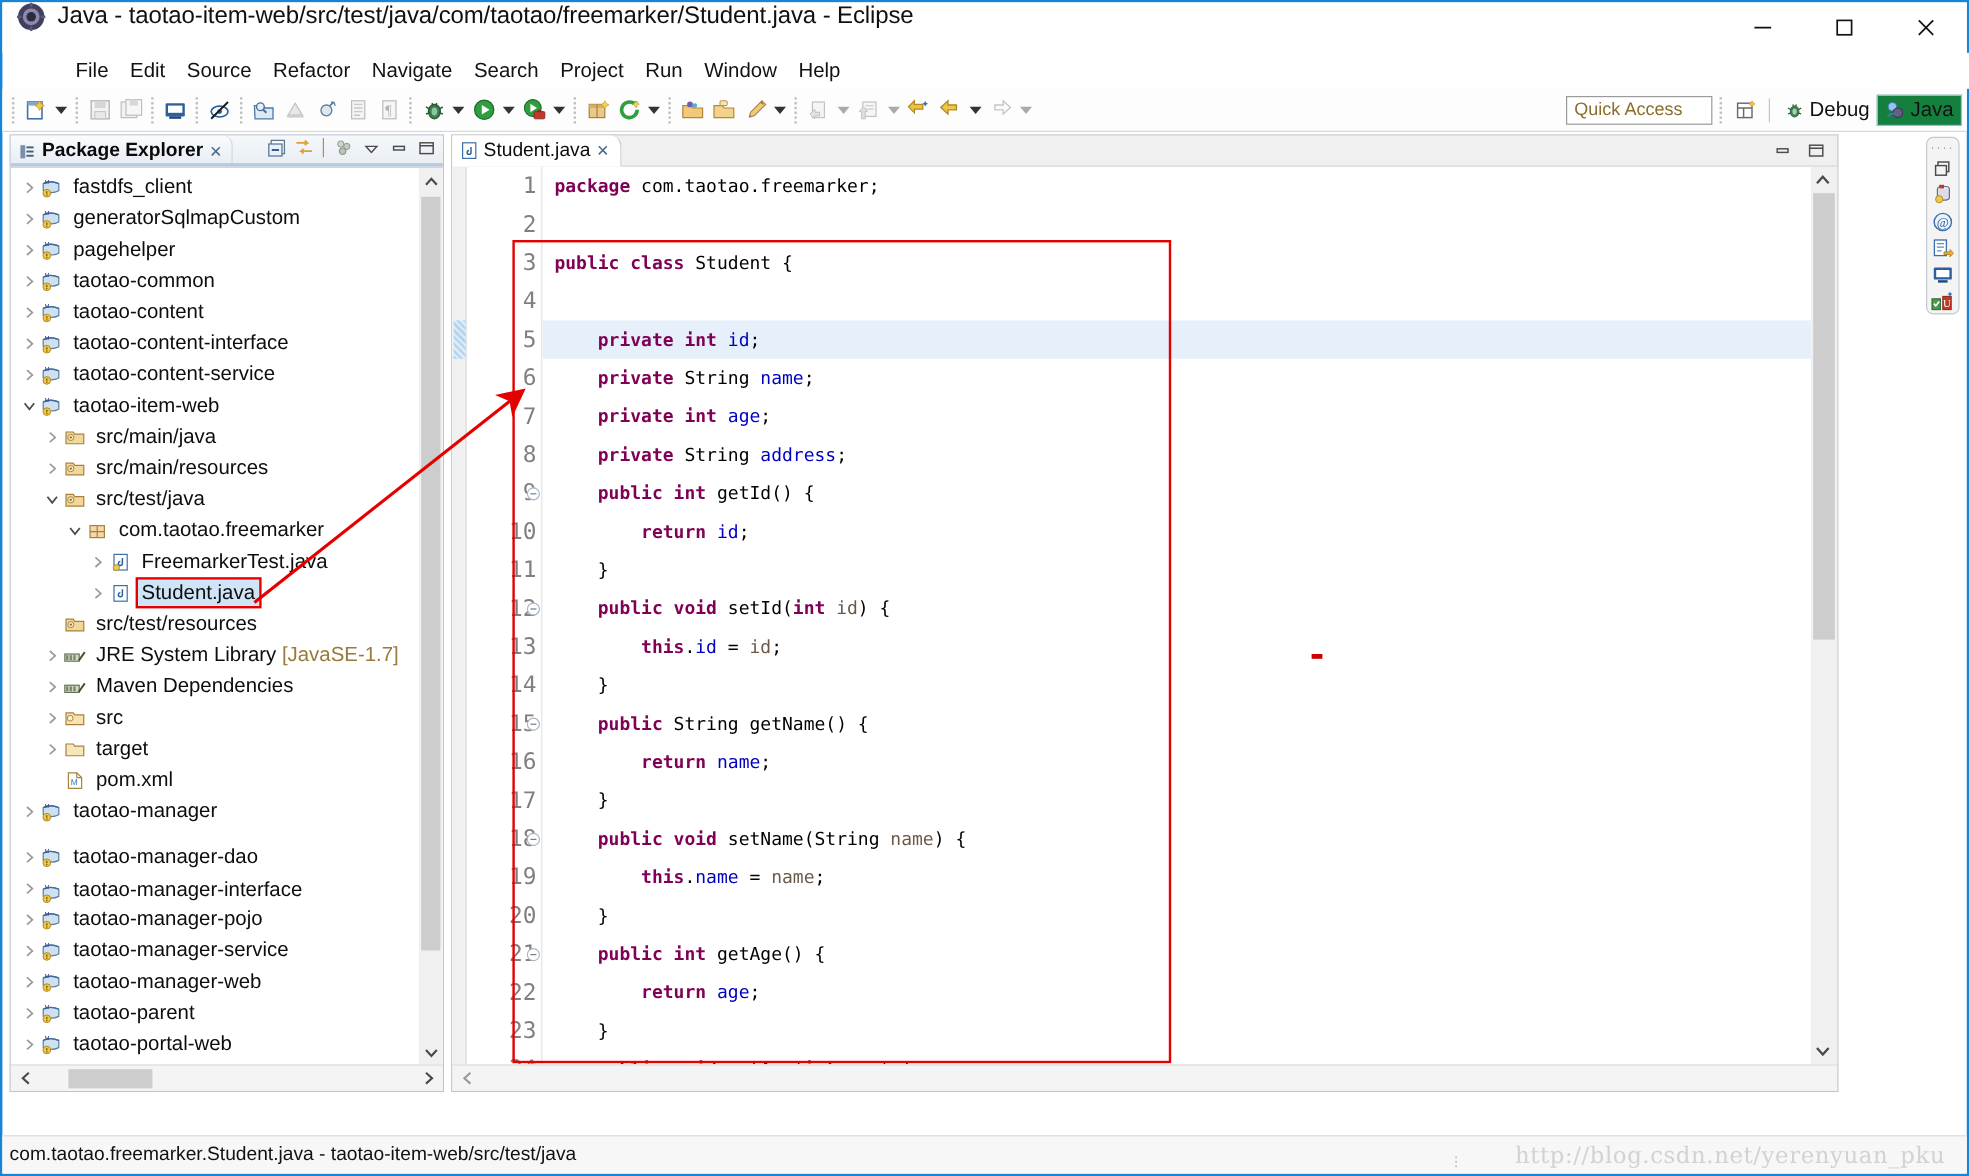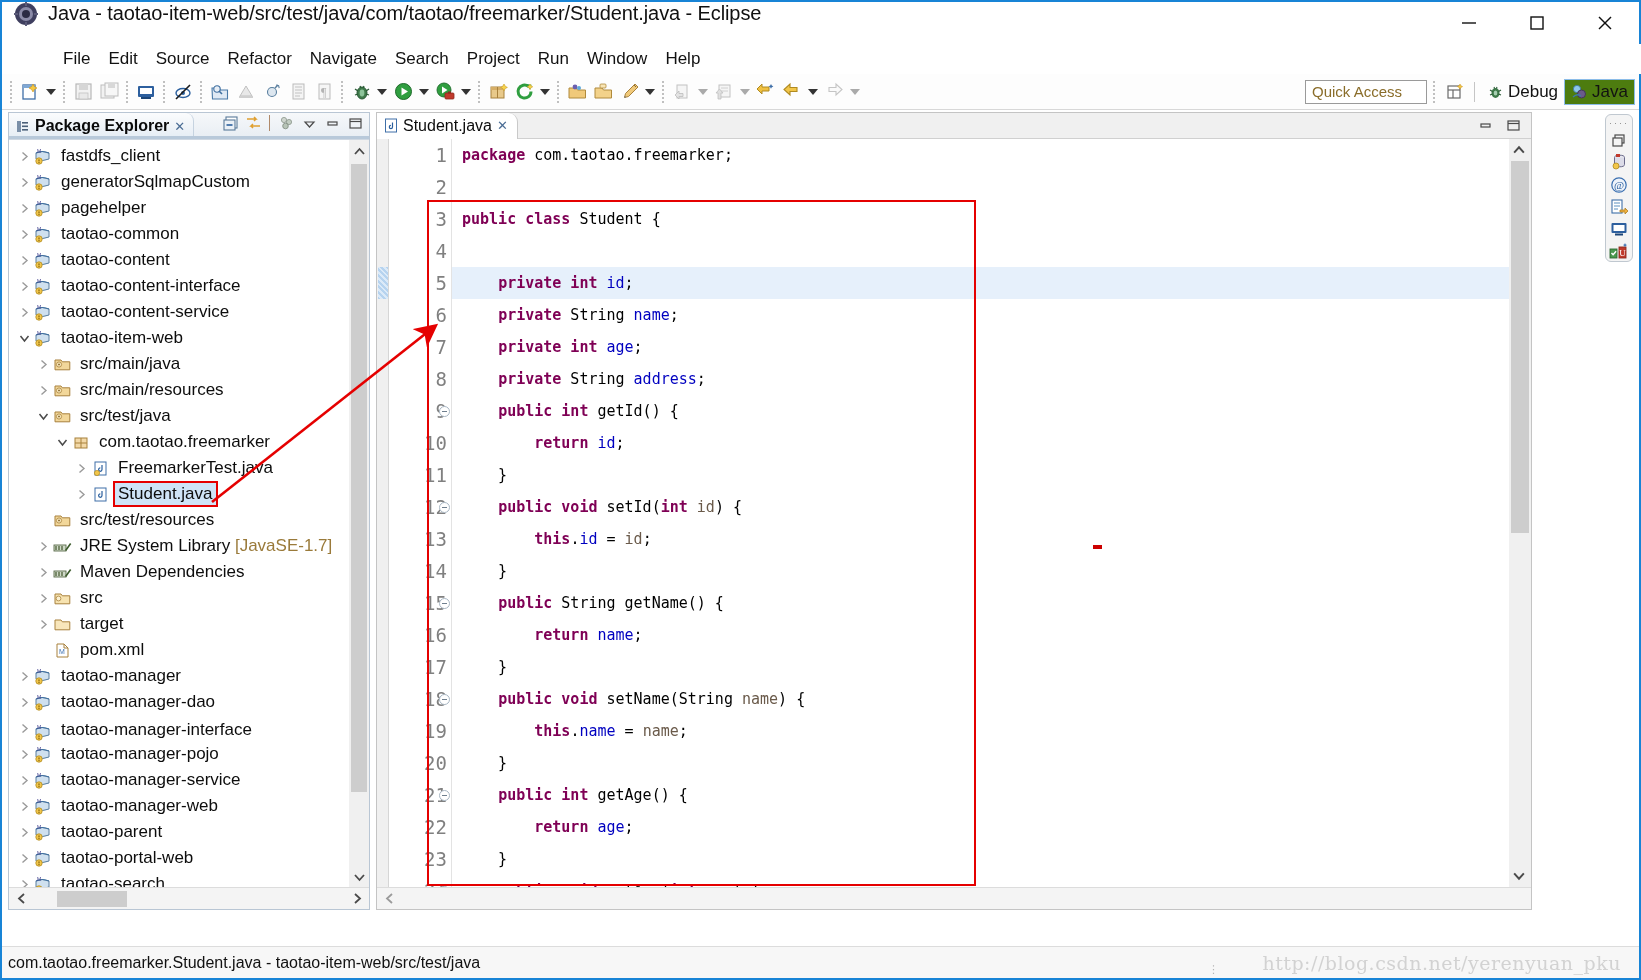--- a/index.html
+++ b/index.html
@@ -80,21 +80,21 @@
     border: 1px solid #9a9a9a; background: #ffffff;
     font-size: 15px; color: #8a6d2a;
     display: flex; align-items: center; padding-left: 6px;
     font-family: "Liberation Sans", sans-serif;
   }
   .persp-sep { width: 3px; height: 22px; border-left: 2px dotted #c0c0c0; margin: 0 6px; }
   .persp-btn {
     height: 26px; display: flex; align-items: center; gap: 4px;
     padding: 0 6px; font-size: 17px; color: #121212;
   }
-  .persp-btn.active { background: #4d7c0f; border: 1px solid #8bbce8; }
+  .persp-btn.active { background: #15803d; border: 1px solid #8bbce8; }
   .vsep { width: 1px; height: 20px; background: #c5c5c5; margin: 0 6px; }
 
   
   .left-panel {
     position: absolute; left: 6px; top: 110px; width: 362px; height: 798px;
     background: #f3f3f3;
     border: 1px solid #b9c6d4;
   }
   .pe-tabrow {
     position: relative; height: 26px;
@@ -984,21 +984,21 @@
         <path d="M2 5 q6-3 13 0 l0 6 q-6 3 -13 0z" fill="#cfe0ef" stroke="#5a7f9f" stroke-width="1"></path>
         <path d="M2 5 q6-3 13 0" fill="none" stroke="#3f6fa0" stroke-width="1.2"></path>
         <text x="3" y="5" font-size="5" fill="#3a3a8a" font-family="sans-serif">M</text>
         <circle cx="5" cy="13" r="3.2" fill="#f2c64a" stroke="#b08a20" stroke-width="0.8"></circle>
         <rect x="4.4" y="11.4" width="1.2" height="2" fill="#8a6a10"></rect>
         <rect x="4.4" y="14" width="1.2" height="1.1" fill="#8a6a10"></rect>
               </svg>
             </span>
             <span class="lbl-box">taotao-manager</span>
           </div>
-          <div class="node" style="padding-left: 6px;">
+          <div class="node" style="padding-left: 6px; margin-top: 12px;">
             <span class="twisty">
               <svg width="11" height="11" viewBox="0 0 11 11">
                 <path d="M3.5 1.5 L8 5.5 L3.5 9.5" fill="none" stroke="#9a9a9a" stroke-width="1.4"></path>
               </svg>
             </span>
             <span class="ico">
               <svg width="19" height="17" viewBox="0 0 19 17">
         <path d="M2 5 q6-3 13 0 l0 6 q-6 3 -13 0z" fill="#cfe0ef" stroke="#5a7f9f" stroke-width="1"></path>
         <path d="M2 5 q6-3 13 0" fill="none" stroke="#3f6fa0" stroke-width="1.2"></path>
         <text x="3" y="5" font-size="5" fill="#3a3a8a" font-family="sans-serif">M</text>

